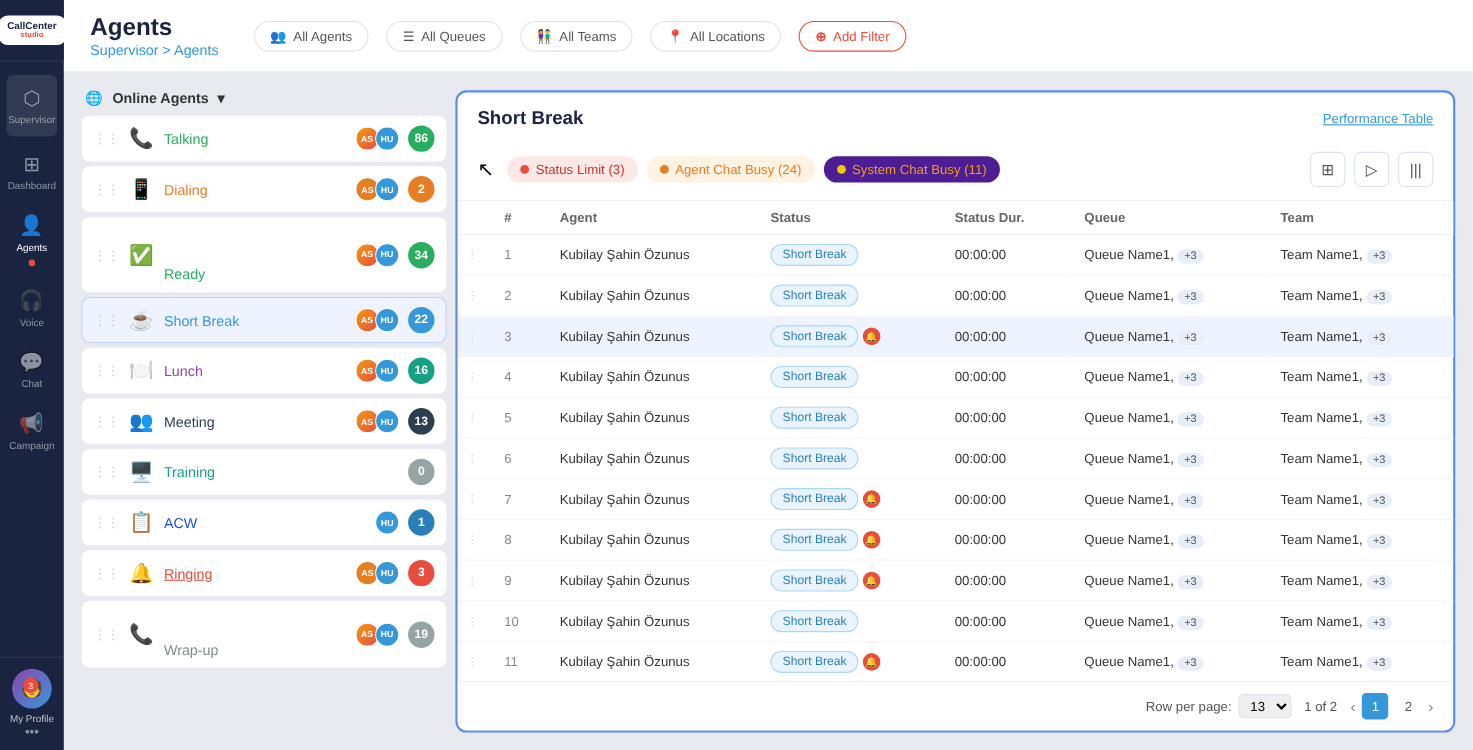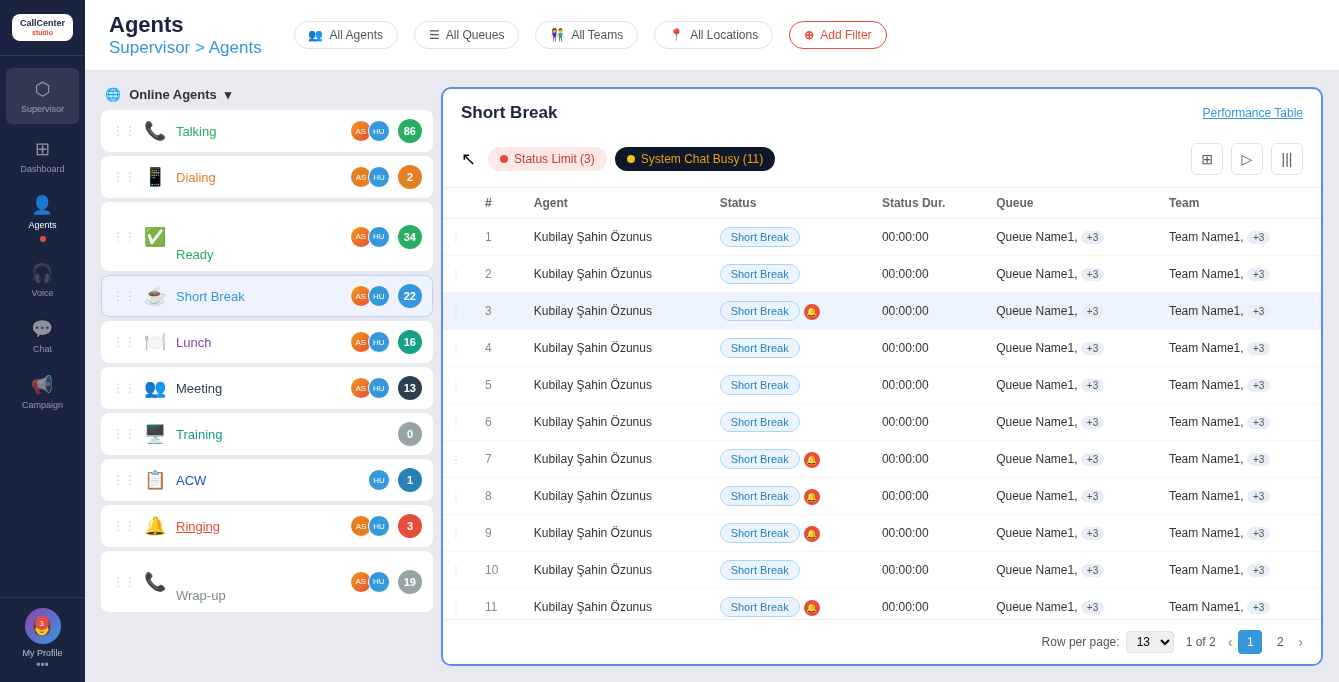--- a/index.html
+++ b/index.html
@@ -1,20 +1,20 @@
 <!DOCTYPE html>
 <html><head>
   <meta charset="utf-8">
   <style>
     * { box-sizing: border-box; margin: 0; padding: 0; }
     body { font-family: -apple-system, BlinkMacSystemFont, 'Segoe UI', sans-serif; background: #e8eaf0; display: flex; height: 682px; overflow: hidden; }
 
     
     .left-nav {
-      width: 85px;
+      width: 58px;
       background: #1a2340;
       display: flex;
       flex-direction: column;
       align-items: center;
       padding-top: 0;
       height: 100%;
       flex-shrink: 0;
     }
     .logo-area {
       width: 100%;
@@ -111,21 +111,21 @@
       background: #fff;
       padding: 12px 24px;
       display: flex;
       align-items: center;
       gap: 16px;
       border-bottom: 1px solid #e0e4ea;
       flex-shrink: 0;
     }
     .page-title-area { margin-right: 16px; }
     .page-title { font-size: 22px; font-weight: 700; color: #1a2340; }
-    .breadcrumb { font-size: 17px; color: #888; }
+    .breadcrumb { font-size: 13px; color: #888; }
     .breadcrumb span { color: #3498db; }
     .filter-btn {
       display: flex;
       align-items: center;
       gap: 6px;
       padding: 6px 14px;
       border: 1px solid #dde2ea;
       border-radius: 20px;
       font-size: 12px;
       color: #555;
@@ -200,21 +200,21 @@
       width: 22px;
       height: 22px;
       border-radius: 50%;
       border: 1px solid #fff;
       margin-left: -4px;
       font-size: 8px;
       display: flex;
       align-items: center;
       justify-content: center;
       color: #fff;
-      font-weight: 400;
+      font-weight: 700;
     }
     .avatar-sm:first-child { margin-left: 0; }
     .avatar-sm.orange { background: #e67e22; }
     .avatar-sm.blue { background: #3498db; }
     .avatar-sm.photo { background: linear-gradient(135deg, #f39c12, #e74c3c); }
 
     .count-badge {
       min-width: 24px;
       height: 24px;
       border-radius: 12px;
@@ -279,21 +279,21 @@
       align-items: center;
       gap: 6px;
       padding: 5px 12px;
       border-radius: 16px;
       font-size: 12px;
       cursor: pointer;
       border: none;
     }
     .toolbar-filter.red { background: #fde8e8; color: #c0392b; }
     .toolbar-filter.orange { background: #fef3e2; color: #e67e22; }
-    .toolbar-filter.yellow { background: #0f172a; color: #f39c12; }
+    .toolbar-filter.yellow { background: #4c1d95; color: #f39c12; }
     .toolbar-filter .dot { width: 8px; height: 8px; border-radius: 50%; }
     .toolbar-filter.red .dot { background: #e74c3c; }
     .toolbar-filter.orange .dot { background: #e67e22; }
     .toolbar-filter.yellow .dot { background: #f1c40f; }
     .toolbar-spacer { flex: 1; }
     .toolbar-action {
       width: 32px;
       height: 32px;
       display: flex;
       align-items: center;
@@ -612,20 +612,24 @@
       <div class="right-panel-header">
         <div class="right-panel-title-row">
           <span class="right-panel-title">Short Break</span>
           <span class="perf-link">Performance Table</span>
         </div>
         <div class="panel-toolbar">
           <span style="font-size:18px;margin-right:4px;cursor:pointer;">↖</span>
           <button class="toolbar-filter red">
             <span class="dot"></span>
             <span>Status Limit (3)</span>
+          </button>
+          <button class="toolbar-filter orange">
+            <span class="dot"></span>
+            <span>Agent Chat Busy (24)</span>
           </button>
           <button class="toolbar-filter yellow">
             <span class="dot"></span>
             <span>System Chat Busy (11)</span>
           </button>
           <div class="toolbar-spacer"></div>
           <div class="toolbar-action">
             <span>⊞</span>
           </div>
           <div class="toolbar-action">

